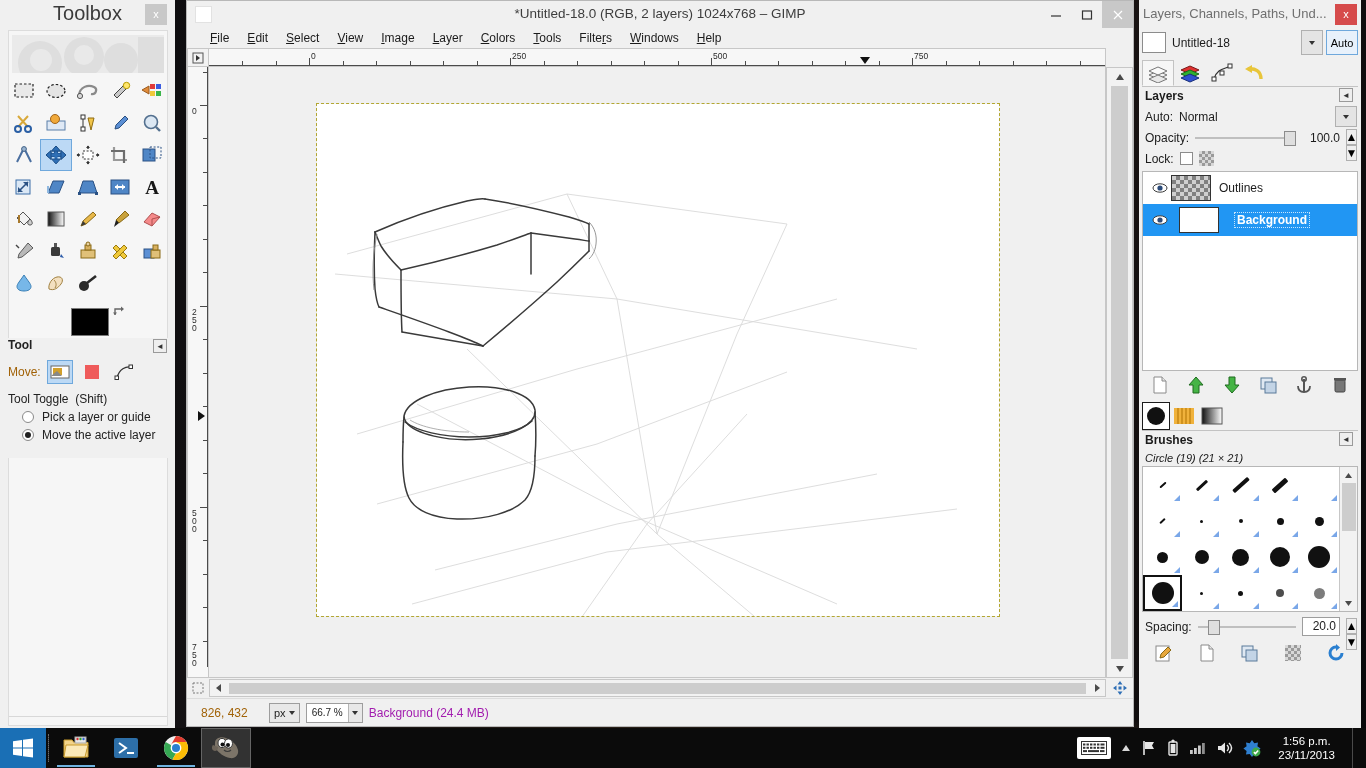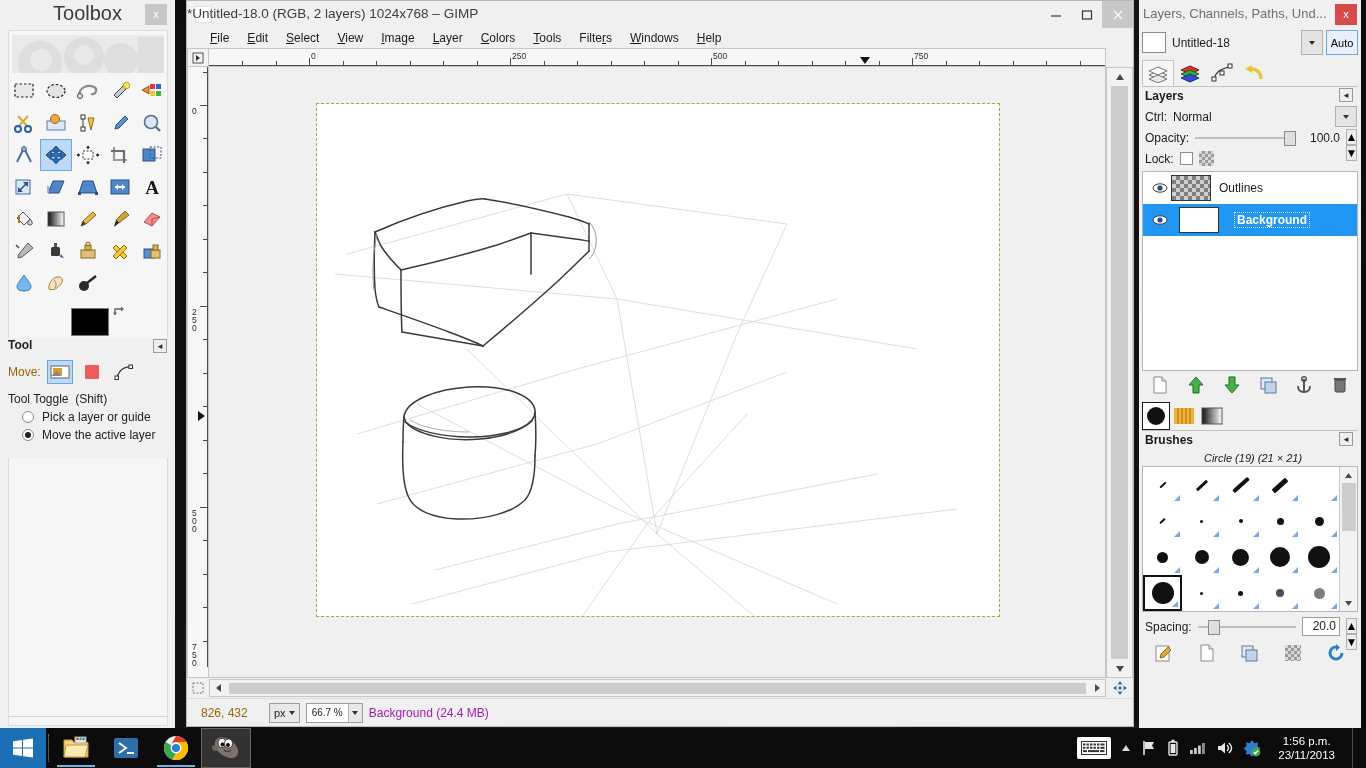--- a/index.html
+++ b/index.html
@@ -83,21 +83,21 @@
   .radio-row { display:flex; align-items:center; gap:8px; padding:2px 0 2px 22px; cursor:pointer; }
   .radio { width:12px; height:12px; border-radius:50%; border:1px solid #8a8a8a; background:#fff; position:relative; }
   .radio.on::after { content:""; position:absolute; left:2px; top:2px; width:6px; height:6px; border-radius:50%; background:#222; }
   .radio-row span { font-size:12px; color:#222; }
 
   
   #gimp-win { left:186px; top:0; width:948px; height:727px; background:#f0f0f0; border:1px solid #b8b8b8; }
   #gimp-title { position:relative; height:27px; background:#f0f0f0; }
   #gimp-title .app-ico { position:absolute; left:8px; top:5px; width:17px; height:17px; background:#ffffff; border:1px solid #e2e2e2; }
   #gimp-title .t-text {
-    position:absolute; left:0; right:0; top:5px; text-align:left;
+    position:absolute; left:0; right:0; top:5px; text-align:center;
     font-size:13.5px; color:#3d3d3d;
   }
   .wbtns { position:absolute; right:0; top:0; height:27px; display:flex; }
   .wbtn { width:31px; height:27px; display:flex; align-items:center; justify-content:center; cursor:pointer; color:#333; font-size:12px;}
   .wbtn.close { background:#c8c8c8; color:#fff; }
   .wbtn svg { display:block; }
 
   #gimp-menu { height:20px; display:flex; align-items:center; padding-left:14px; gap:0px; background:#f0f0f0; }
   .mi { padding:2px 9px; font-size:12px; color:#1b1b1b; cursor:pointer; }
   .mi u { text-decoration:underline; }
@@ -217,21 +217,21 @@
   }
   .lthumb.white { background:#fff; }
   .lname { font-size:12px; color:#1b1b1b; }
 
   .layer-toolbar { display:flex; align-items:center; justify-content:space-around; height:24px; margin:2px 3px 0 3px; }
   .lt-btn { width:26px; height:22px; display:flex; align-items:center; justify-content:center; cursor:pointer;}
 
   .brush-tabs { display:flex; height:30px; align-items:flex-end; margin:4px 3px 0 3px; border-bottom:1px solid #c3c3c3;}
   .btab { width:28px; height:28px; display:flex; align-items:center; justify-content:center; border:1px solid transparent; cursor:pointer;}
   .btab.active { border:1px solid #1b1b1b; background:#fff;}
-  .brush-sub { font-size:11px; font-style:italic; color:#1b1b1b; padding:2px 0 2px 6px;text-align:center; }
+  .brush-sub { font-size:11px; font-style:italic; color:#1b1b1b; padding:2px 0 2px 6px; }
   .brush-grid-wrap { margin:0 3px; background:#fff; border:1px solid #b7b7b7; height:146px; display:flex; }
   .brush-grid { flex:1; display:grid; grid-template-columns:repeat(5,1fr); grid-template-rows:repeat(4,1fr); }
   .brush-cell { position:relative; display:flex; align-items:center; justify-content:center; cursor:pointer;}
   .brush-cell.sel { border:2px solid #111; }
   .bdot { border-radius:50%; background:#111; }
   .bstroke { background:#111; transform:rotate(-42deg); border-radius:1px;}
   .bcorner { position:absolute; right:2px; bottom:2px; width:0;height:0;
     border-left:6px solid transparent; border-bottom:6px solid #7aa7e8; }
   .bscroll { width:18px; background:#f2f2f2; border-left:1px solid #c7c7c7; display:flex; flex-direction:column; }
   .bscroll .a { height:16px; display:flex;align-items:center;justify-content:center; cursor:pointer;}
@@ -854,21 +854,21 @@
           </svg>
       </div>
     </div>
 
     <div class="sec-head">
       <span class="sh-title">Layers</span>
       <div class="panel-arrow">◄</div>
     </div>
 
     <div class="row">
-      <span class="lbl">Ctrl:</span>
+      <span class="lbl">Auto:</span>
       <span class="mode-val">Normal</span>
       <span class="combo-btn">
           <span class="caret"></span>
         </span>
     </div>
 
     <div class="row">
       <span class="lbl">Opacity:</span>
       <span class="slider">
         <span class="track"></span>

